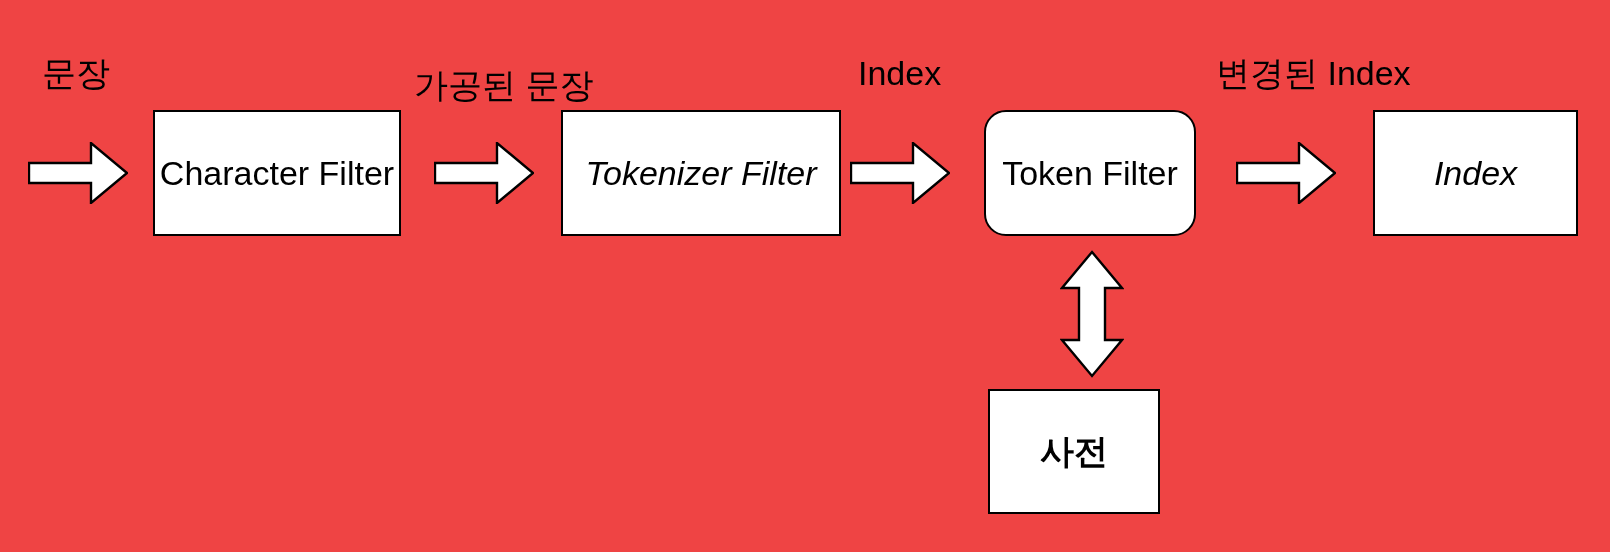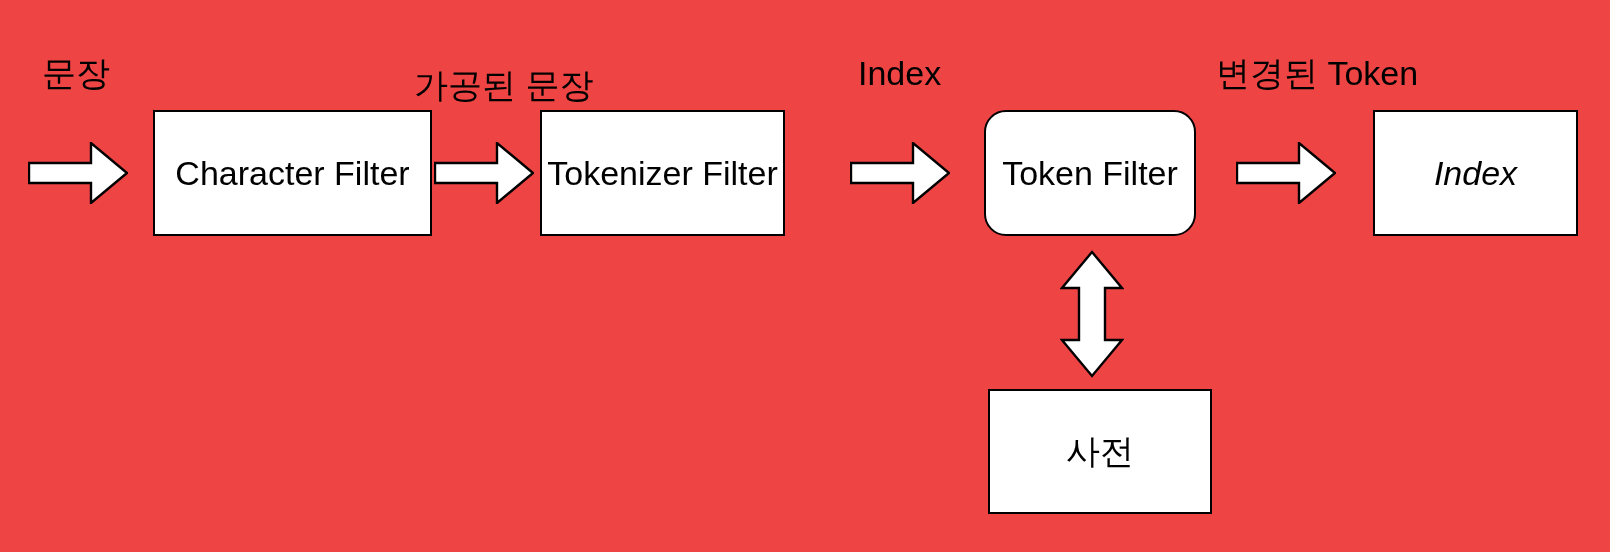--- a/index.html
+++ b/index.html
@@ -42,40 +42,40 @@
   }
   .arrow-svg {
     position: absolute;
     display: block;
   }
   
   #label-0 { left: 42px; }
   #label-1 { left: 414px; margin-top: 12px; }
   #label-2 { left: 858px; }
   #label-3 { left: 1216px; }
-  #box-0 { left: 153px;  width: 279px; }
-  #box-1 { left: 540px;  width: 245px; }
+  #box-0 { left: 153px;  width: 248px; }
+  #box-1 { left: 561px;  width: 280px; font-style: italic; }
   #box-2 { left: 984px;  width: 212px; border-radius: 22px; }
   #box-3 { left: 1373px; width: 205px; font-style: italic; }
   #arrow-0 { left: 28px;   top: 142px; }
   #arrow-1 { left: 434px;  top: 142px; }
   #arrow-2 { left: 850px;  top: 142px; }
   #arrow-3 { left: 1236px; top: 142px; }
   #double-arrow { left: 1060px; top: 250px; }
-  #dictionary-box { left: 988px; top: 389px; width: 224px; height: 125px; }
+  #dictionary-box { left: 988px; top: 389px; width: 172px; height: 125px; font-weight: bold; }
 </style>
 </head>
 <body>
 
 <div class="canvas">
 
   <div class="flow-label" id="label-0">문장</div>
   <div class="flow-label" id="label-1">가공된 문장</div>
   <div class="flow-label" id="label-2">Index</div>
-  <div class="flow-label" id="label-3">변경된 Token</div>
+  <div class="flow-label" id="label-3">변경된 Index</div>
 
   <svg class="arrow-svg" id="arrow-0" width="100" height="62" viewBox="0 0 100 62">
     <polygon points="1,21 63,21 63,1 99,31 63,61 63,41 1,41" fill="#ffffff" stroke="#000000" stroke-width="2.4" stroke-linejoin="miter"></polygon>
   </svg>
   <svg class="arrow-svg" id="arrow-1" width="100" height="62" viewBox="0 0 100 62">
     <polygon points="1,21 63,21 63,1 99,31 63,61 63,41 1,41" fill="#ffffff" stroke="#000000" stroke-width="2.4" stroke-linejoin="miter"></polygon>
   </svg>
   <svg class="arrow-svg" id="arrow-2" width="100" height="62" viewBox="0 0 100 62">
     <polygon points="1,21 63,21 63,1 99,31 63,61 63,41 1,41" fill="#ffffff" stroke="#000000" stroke-width="2.4" stroke-linejoin="miter"></polygon>
   </svg>

